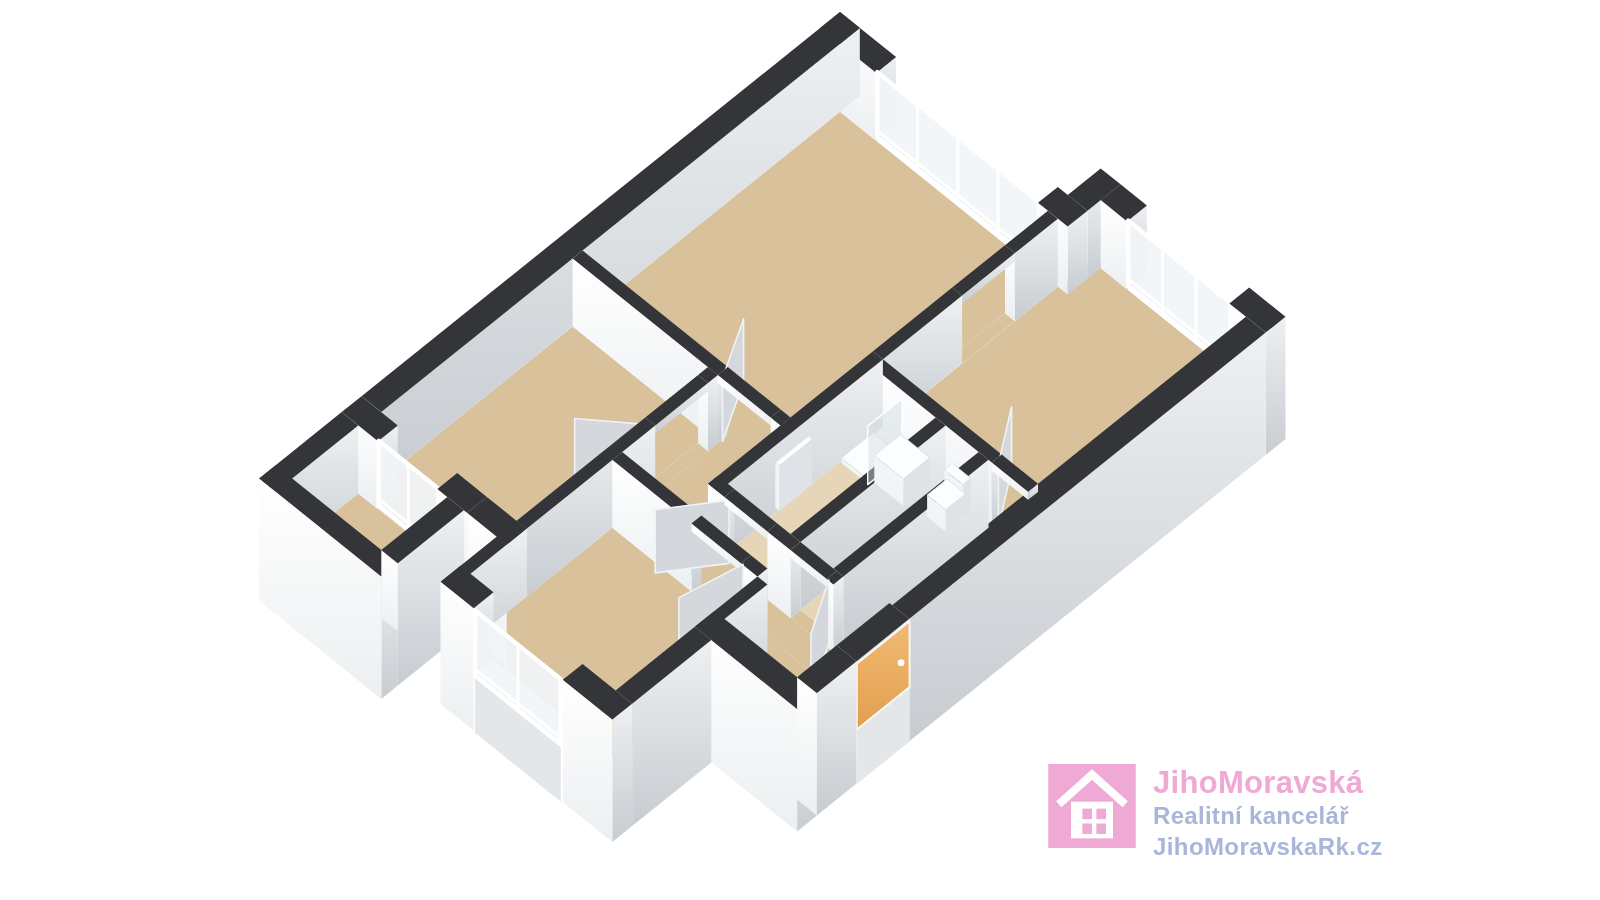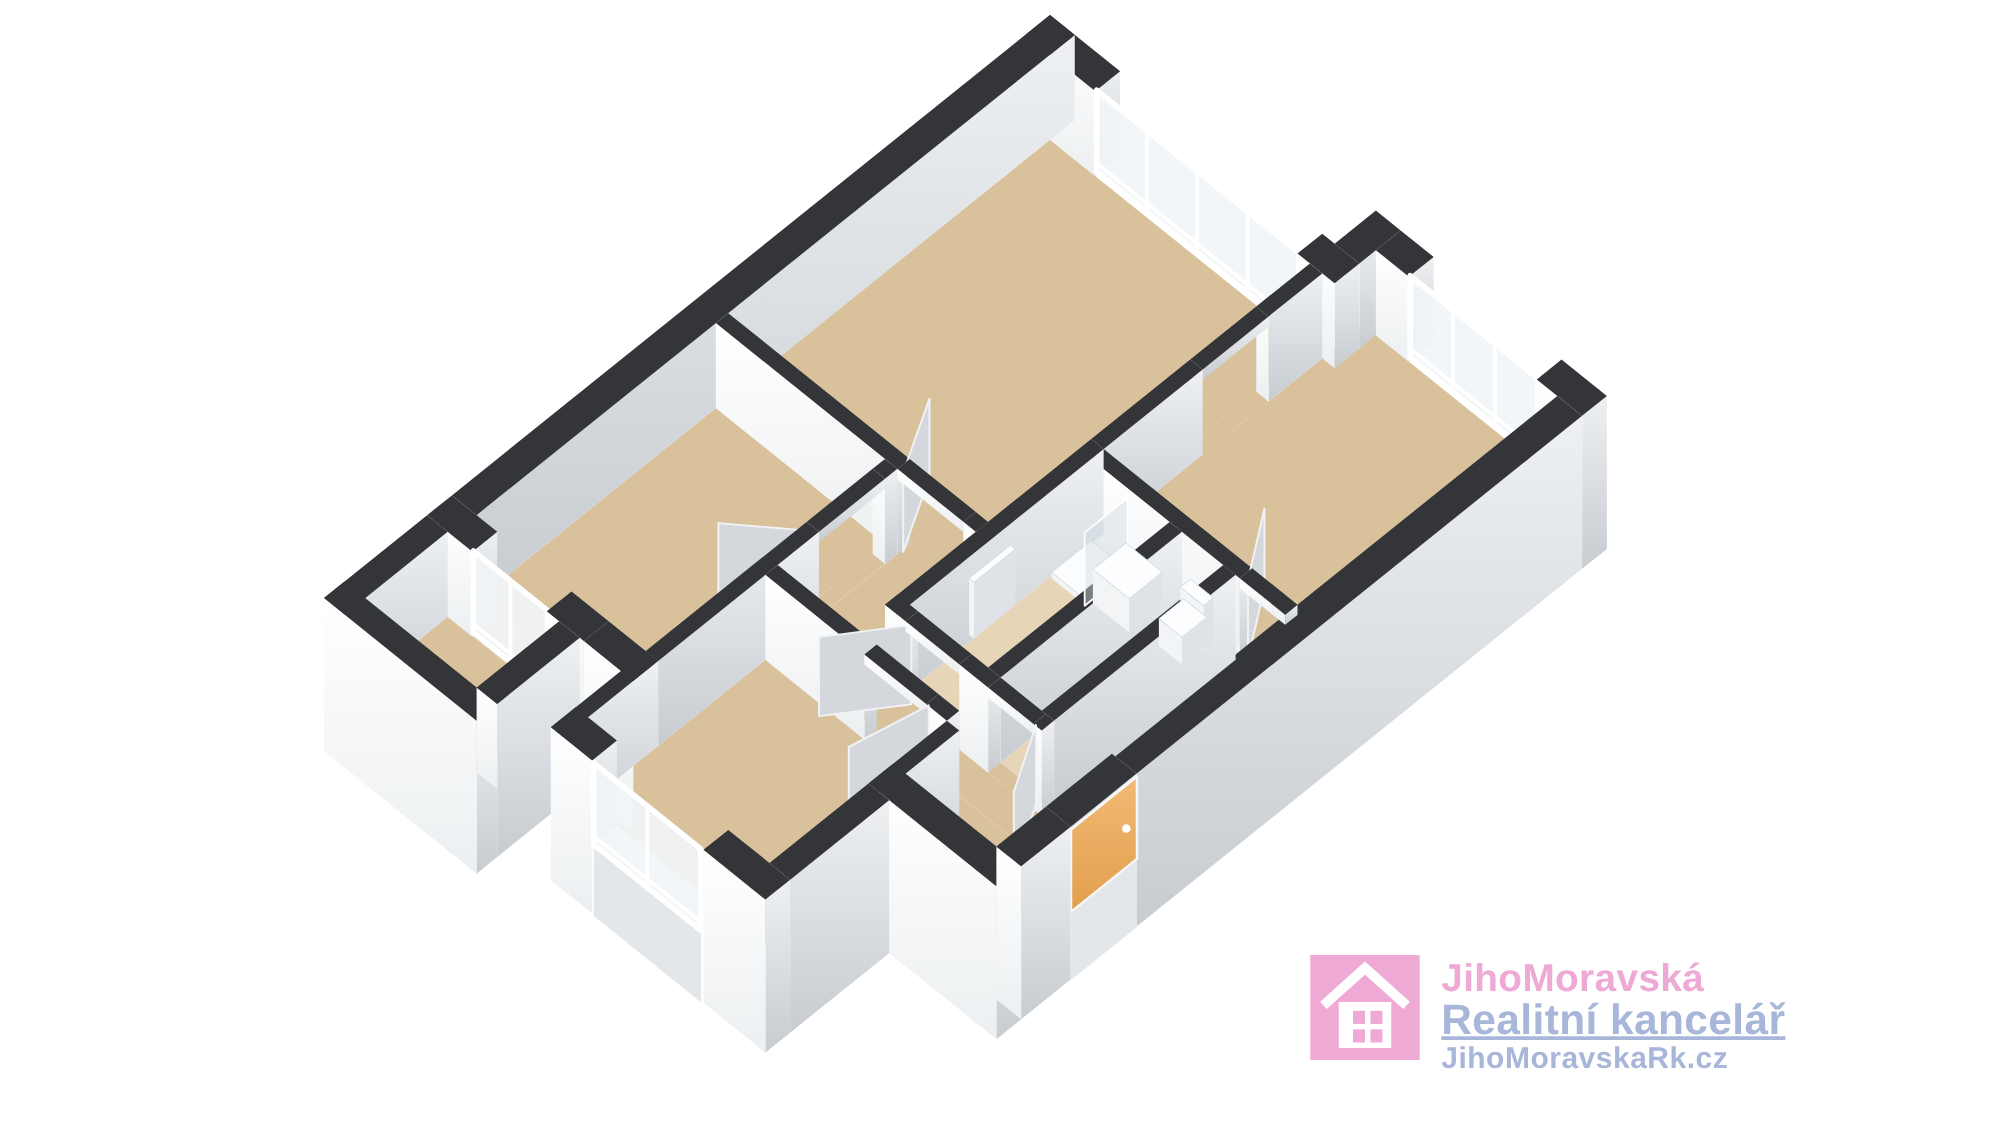--- a/index.html
+++ b/index.html
@@ -3,21 +3,21 @@
 <meta charset="utf-8">
 <style>
   html,body{margin:0;padding:0;background:#ffffff;}
   .stage{position:relative;width:1600px;height:900px;background:#ffffff;overflow:hidden;
          font-family:"Liberation Sans",sans-serif;}
   #plan-svg{position:absolute;left:0;top:0;}
   .logo{position:absolute;left:1048px;top:764px;display:flex;align-items:flex-start;gap:17px;}
   .logo-icon{width:88px;height:84px;display:block;}
   .logo-text{display:flex;flex-direction:column;margin-top:1px;}
   .logo-name{font-size:31px;line-height:35px;font-weight:bold;letter-spacing:0.3px;}
-  .logo-tag{font-size:34px;line-height:32px;font-weight:bold;letter-spacing:0.3px;text-decoration:underline;}
+  .logo-tag{font-size:24px;line-height:32px;font-weight:bold;letter-spacing:0.3px;}
   .logo-site{font-size:24px;line-height:29px;font-weight:bold;letter-spacing:0.4px;}
 </style>
 </head>
 <body>
 
 <div class="stage">
   <svg id="plan-svg" width="1600" height="900" viewBox="0 0 1600 900" style="background: rgb(255, 255, 255);">
       <defs>
         <linearGradient id="gU" x1="0" y1="0" x2="0" y2="1">
     <stop offset="0" stop-color="#eef0f2"></stop>

